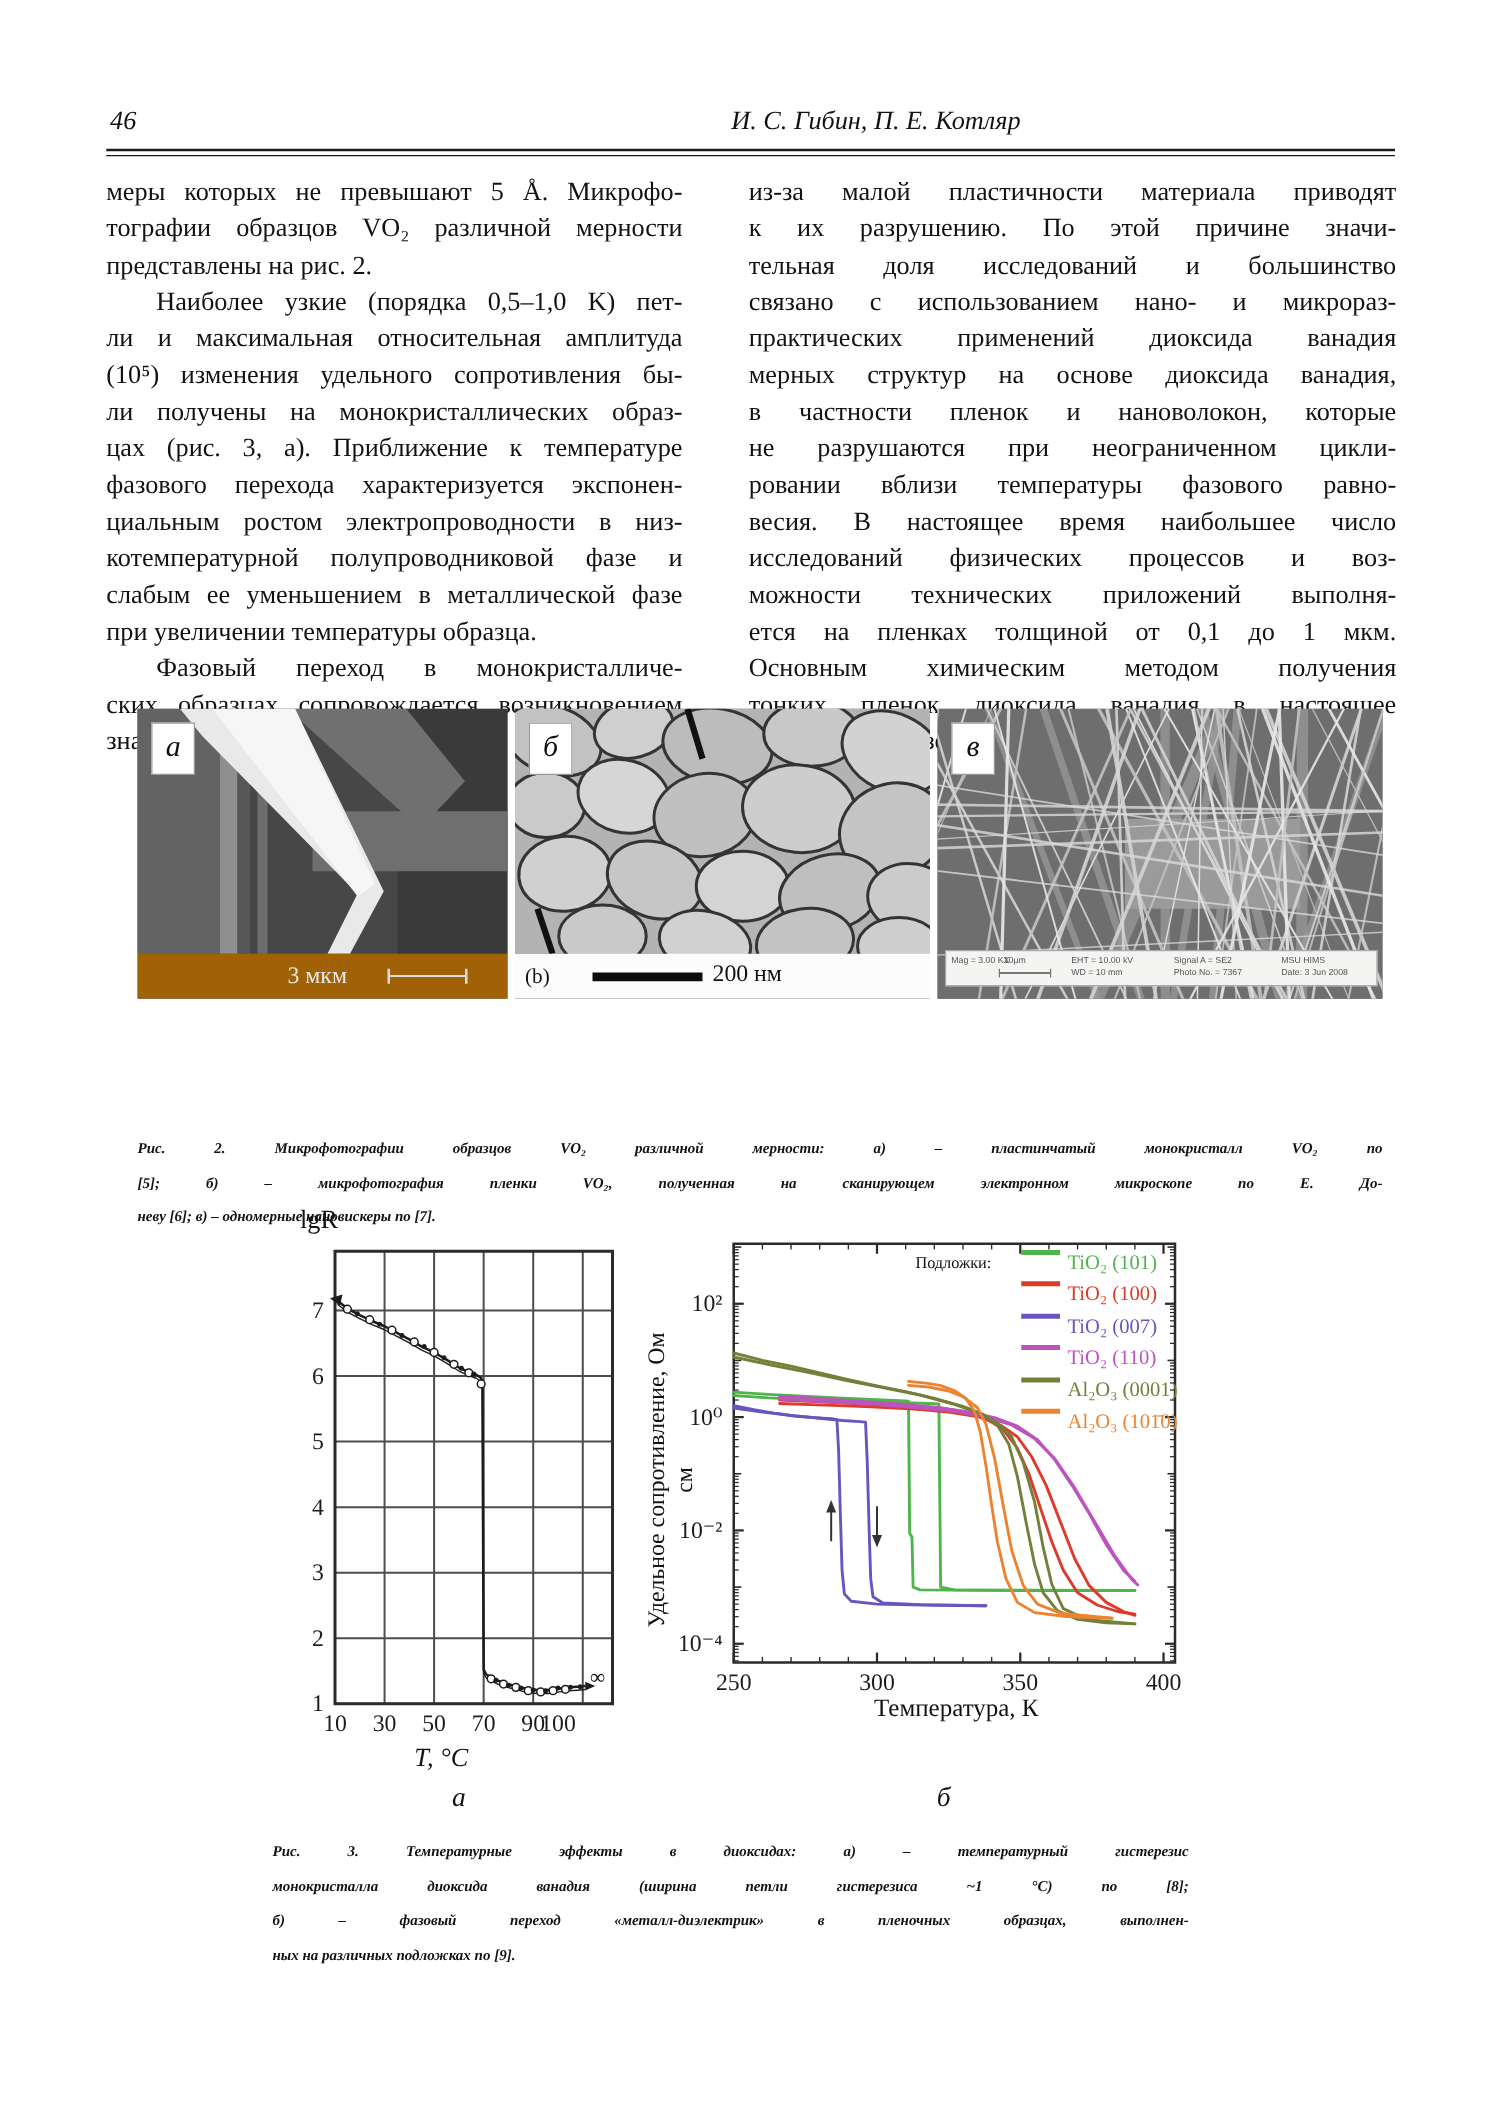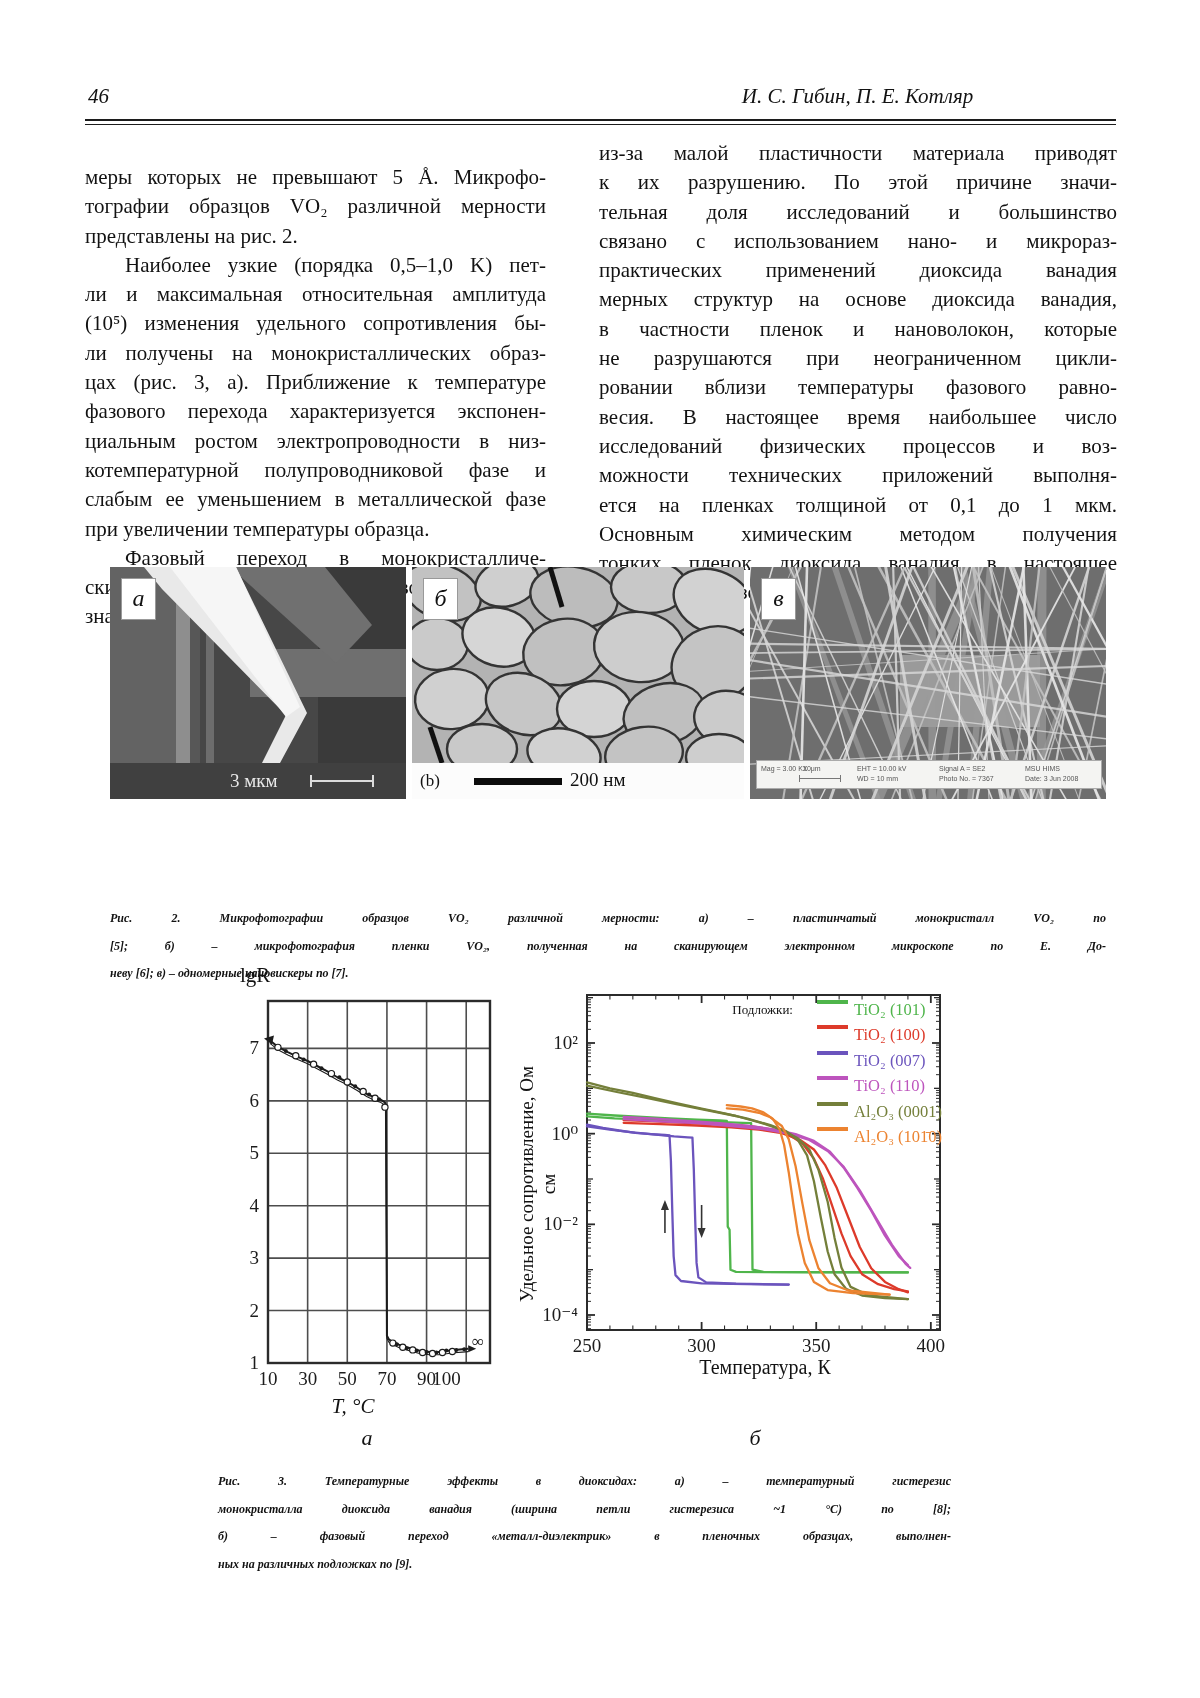--- a/index.html
+++ b/index.html
@@ -1,37 +1,37 @@
 <!DOCTYPE html>
 <html><head>
 <meta charset="utf-8">
 <style>
   html,body{margin:0;padding:0;}
   body{width:1200px;height:1698px;background:#ffffff;position:relative;
        font-family:"Liberation Serif","DejaVu Serif",serif;color:#121212;}
   .abs{position:absolute;}
   
   .pgnum{left:88px;top:84px;font-size:21px;font-style:italic;}
-  .authors{left:600px;top:84px;width:515px;text-align:center;font-size:21px;font-style:italic;}
+  .authors{left:585px;top:84px;width:515px;text-align:left;font-size:21px;font-style:italic;}
   .rule{left:85px;top:119px;width:1031px;height:3px;border-top:2px solid #1c1c1c;border-bottom:1px solid #1c1c1c;}
   
   .col{font-size:21px;line-height:29.3px;}
-  .col-left{left:85px;top:139px;width:461px;margin-top:24px;}
+  .col-left{left:85px;top:139px;width:461px;}
   .col-right{left:599px;top:139px;width:518px;}
   .line{text-align:justify;text-align-last:justify;}
   .para .line:last-child{text-align-last:left;}
   .para.indent .line:first-child{padding-left:40px;}
   
   .panel{position:absolute;top:567px;height:232px;overflow:hidden;background:#555;}
   #panel-a{left:110px;width:296px;}
   #panel-b{left:412px;width:332px;}
   #panel-c{left:750px;width:356px;}
   .plabel{position:absolute;left:11px;top:11px;width:33px;height:40px;background:#fff;border:1px solid #999;
           font-style:italic;font-size:24px;text-align:center;line-height:38px;color:#111;}
-  .abar{position:absolute;left:0;bottom:0;width:100%;height:36px;background:#404040;color:#e8e8e8;padding-left:44px;}
+  .abar{position:absolute;left:0;bottom:0;width:100%;height:36px;background:#a16207;color:#e8e8e8;padding-left:44px;}
   .abar .t{position:absolute;left:120px;top:7px;font-size:19px;}
   .bracket{position:absolute;left:200px;top:12px;width:60px;height:12px;border-left:2px solid #dcdcdc;border-right:2px solid #dcdcdc;
            background:linear-gradient(transparent 42%, #dcdcdc 42%, #dcdcdc 58%, transparent 58%);}
   .bbar{position:absolute;left:0;bottom:0;width:100%;height:36px;background:#fcfcfc;color:#111;}
   .bbar .corner{position:absolute;left:8px;top:8px;font-size:17px;}
   .bbar .bar{position:absolute;left:62px;top:15px;width:88px;height:7px;background:#0c0c0c;}
   .bbar .t{position:absolute;left:158px;top:6px;font-size:19px;}
   .sembar{position:absolute;left:6px;bottom:10px;width:344px;height:27px;background:#f4f4f2;border:1px solid #aaa;
           font-family:"Liberation Sans","DejaVu Sans",sans-serif;font-size:7px;color:#555;}
   .sembar span{position:absolute;white-space:nowrap;}

